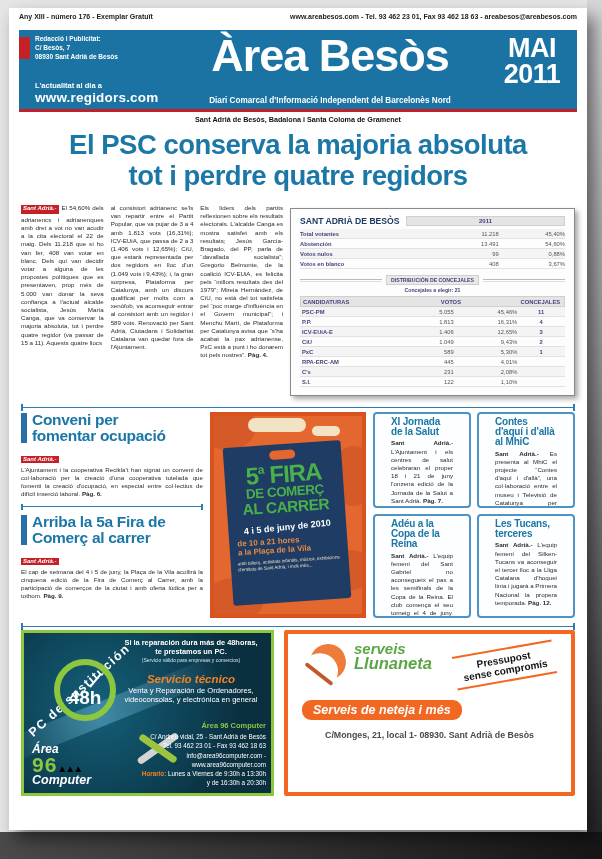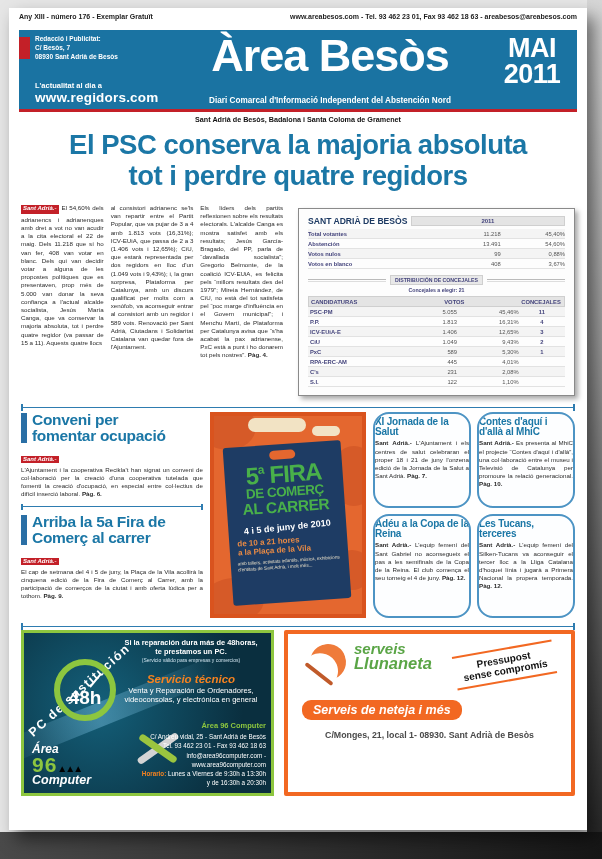--- a/index.html
+++ b/index.html
@@ -32,21 +32,21 @@
   .mast-month { font-size:27px; line-height:.95; letter-spacing:-.5px; }
   .mast-year { font-size:27px; line-height:.95; letter-spacing:-.5px; }
   .coverage { position:absolute; left:10px; right:10px; top:107px; text-align:center;
     font-size:7.2px; font-weight:bold; color:#111; }
 
   
   .headline { position:absolute; left:10px; right:10px; top:122px; text-align:center;
     color:var(--headline_blue); font-weight:bold; font-size:27.5px; line-height:1.12; letter-spacing:-.5px; }
 
   
-  .lead { position:absolute; left:12px; right:12px; top:196px; height:196px; display:flex; gap:15px; }
+  .lead { position:absolute; left:12px; right:12px; top:196px; height:196px; display:flex; gap:7px; }
   .lead-cols { display:flex; gap:7px; width:262px; flex-shrink:0; }
   .lead-col { flex:1; font-size:6.2px; line-height:1.32; text-align:justify; color:#2a2a2a; }
   .tagband { display:inline-block; background:var(--accent_red); color:#fff; font-weight:bold;
     font-style:italic; font-size:6px; padding:0 3px 1px 2px; margin-bottom:2px; }
   .pageref { font-weight:bold; }
 
   
   .results { flex:1; border:1px solid #8a8a8a; box-shadow:3px 3px 5px rgba(0,0,0,.35);
     background:#fdfdfd; padding:7px 9px 6px 9px; height:188px; margin-top:4px; }
   .res-head { display:flex; align-items:center; }
@@ -110,21 +110,21 @@
   .p-sup { font-size:12px; vertical-align:top; }
   .p-line2 { color:var(--poster_green); font-weight:bold; font-size:13.5px; letter-spacing:-.5px; line-height:1.1; }
   .p-line3 { color:var(--poster_green); font-weight:bold; font-size:15.5px; letter-spacing:-.5px; line-height:1.05; }
   .p-date { color:#fff; font-weight:bold; font-size:9px; margin-top:6px; transform:rotate(-2deg); }
   .p-time { color:#e88a45; font-weight:bold; font-size:8px; margin-top:4px; text-align:left; padding-left:8px; }
   .p-place { color:#e88a45; font-weight:bold; font-size:8px; text-align:left; padding-left:8px; }
   .p-details { color:#e8dfc8; font-size:4.6px; margin-top:4px; padding:0 7px; text-align:left; line-height:1.3; }
 
   
   .mid-right { flex:1; display:grid; grid-template-columns:1fr 1fr; grid-template-rows:96px 1fr; gap:6px; }
-  .nbox { border:2px solid #4d94c4; border-radius:16px; background:#fdfeff; padding:3px 0; overflow:hidden; }
+  .nbox { border:2px solid #4d94c4; border-radius:4px; background:#fdfeff; padding:3px 16px; overflow:hidden; }
   .nbox-title { color:var(--headline_blue); font-weight:bold; font-size:10px; line-height:1.02; letter-spacing:-.2px; margin-bottom:2px; }
   .nbox-body { font-size:6.2px; line-height:1.32; text-align:justify; color:#2a2a2a; }
   .inline-tag { font-weight:bold; }
 
   
   .ads { position:absolute; left:12px; right:12px; top:622px; height:166px; display:flex; gap:10px; }
   .ad-pc { width:253px; flex-shrink:0; border:3px solid var(--ad_green); position:relative; overflow:hidden;
     background:radial-gradient(circle at 30% 45%, #14607a, #0a2f3f 75%); color:#fff; }
   .streak { position:absolute; left:-30px; top:66px; width:230px; height:24px; transform:rotate(-22deg);
     background:linear-gradient(90deg, rgba(255,255,255,0), rgba(150,220,255,.35) 45%, rgba(255,255,255,0)); }
@@ -191,21 +191,21 @@
       <div class="contact">
         <div>Redacció i Publicitat:</div>
         <div>C/ Besòs, 7</div>
         <div>08930 Sant Adrià de Besòs</div>
       </div>
       <div class="tagline">L'actualitat al dia a</div>
       <div class="mast-site">www.regidors.com</div>
     </div>
     <div class="mast-center">
       <div class="mast-title">Àrea Besòs</div>
-      <div class="mast-subtitle">Diari Comarcal d'Informació Independent del Abstención Nord</div>
+      <div class="mast-subtitle">Diari Comarcal d'Informació Independent del Barcelonès Nord</div>
     </div>
     <div class="mast-right">
       <div class="mast-month">MAI</div>
       <div class="mast-year">2011</div>
     </div>
   </div>
 
   <div class="coverage">Sant Adrià de Besòs, Badalona i Santa Coloma de Gramenet</div>
 
   <h1 class="headline">

